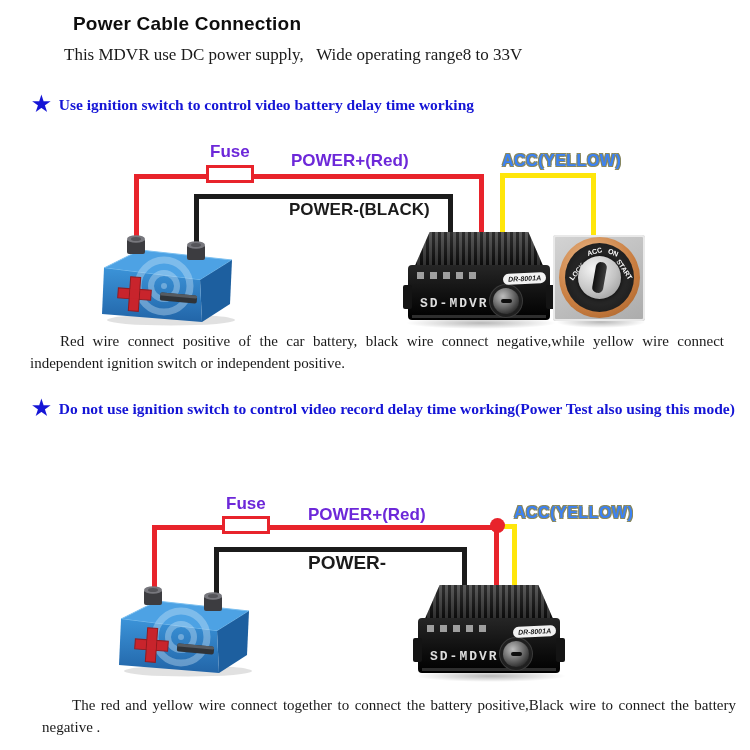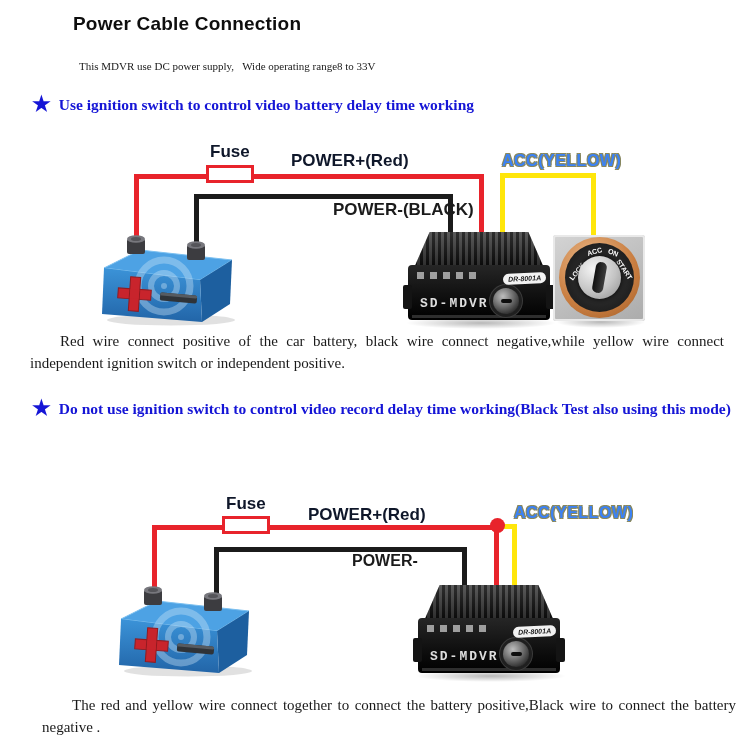--- a/index.html
+++ b/index.html
@@ -9,22 +9,22 @@
     position:relative; overflow:hidden;
   }
 
   
   .title {
     position:absolute; left:73px; top:13px; margin:0;
     font-family:"Liberation Sans", sans-serif; font-size:19px; font-weight:bold;
     color:#0e0e0e; letter-spacing:.2px;text-align:right;
   }
   .intro {
-    position:absolute; left:63px; top:44px; margin:16px;
-    font-size:11px; white-space:pre-wrap;
+    position:absolute; left:63px; top:44px; margin:1px;
+    font-size:17px; white-space:pre-wrap;
   }
   .blue-h {
     position:absolute; color:#1515d6; font-weight:bold; font-size:15.5px;
     line-height:22px; margin:0;
   }
   .h-1 { left:32px; top:92px; width:700px; }
   .h-2 { left:32px; top:396px; width:706px; }
   .star { font-size:21px; margin-right:8px; position:relative; top:1px; }
   .body-para {
     position:absolute; margin:0; font-size:15px; line-height:22px;
@@ -67,34 +67,34 @@
     border:3px solid #e8232b; z-index:3;
   }
   .d1-fuse { left:206px; top:165px; }
   .d2-fuse { left:222px; top:516px; }
 
   
   .lbl {
     position:absolute; font-family:"Liberation Sans", sans-serif;
     font-weight:bold; z-index:4; white-space:nowrap;
   }
-  .lbl-red   { color:#0f172a; }
-  .lbl-black { color:#1b1b1b;margin-left:44px; }
+  .lbl-red   { color:#6d28d9; }
+  .lbl-black { color:#1b1b1b; }
   .lbl-yellow {
     color:#3b82f6;
     text-shadow:-1px -1px 0 #87875f, 1px -1px 0 #87875f,
                 -1px 1px 0 #87875f, 1px 1px 0 #87875f;
   }
   .d1-fuse-lbl { left:210px; top:142px; font-size:17px; }
   .d1-pp-lbl   { left:291px; top:151px; font-size:17px; }
   .d1-pn-lbl   { left:289px; top:200px; font-size:17px; }
   .d1-acc-lbl  { left:502px; top:152px; font-size:16px; letter-spacing:.5px; }
   .d2-fuse-lbl { left:226px; top:494px; font-size:17px; }
   .d2-pp-lbl   { left:308px; top:505px; font-size:17px; }
-  .d2-pn-lbl   { left:308px; top:552px; font-size:16px; }
+  .d2-pn-lbl   { left:308px; top:552px; font-size:19px; }
   .d2-acc-lbl  { left:514px; top:504px; font-size:16px; letter-spacing:.5px; }
 
   
   .battery { position:absolute; z-index:2; }
   .bat-1 { left:96px;  top:230px; }
   .bat-2 { left:113px; top:581px; }
 
   
   .mdvr { position:absolute; width:142px; height:92px; z-index:2; }
   .mdvr-1 { left:408px; top:232px; }
@@ -277,21 +277,21 @@
         <span class="ign-lbl ign-start">START</span>
       </div>
       <div class="ign-center">
         <div class="ign-slot"></div>
       </div>
     </div>
   </div>
 
   <p class="body-para para-1">Red wire connect positive of the car battery, black wire connect negative,while yellow wire connect independent ignition switch or independent positive.</p>
 
-  <p class="blue-h h-2"><span class="star">★</span><span>Do not use ignition switch to control video record delay time working(Black Test also using this mode)</span></p>
+  <p class="blue-h h-2"><span class="star">★</span><span>Do not use ignition switch to control video record delay time working(Power Test also using this mode)</span></p>
 
   <div>
     <div class="wire wr d2-rh"></div>
     <div class="wire wr d2-rvl"></div>
     <div class="wire wr d2-rvr"></div>
     <div class="wire wy d2-ystub"></div>
     <div class="wire wy d2-yv"></div>
     <div class="d2-dot"></div>
     <div class="wire wb d2-bh"></div>
     <div class="wire wb d2-bvl"></div>

